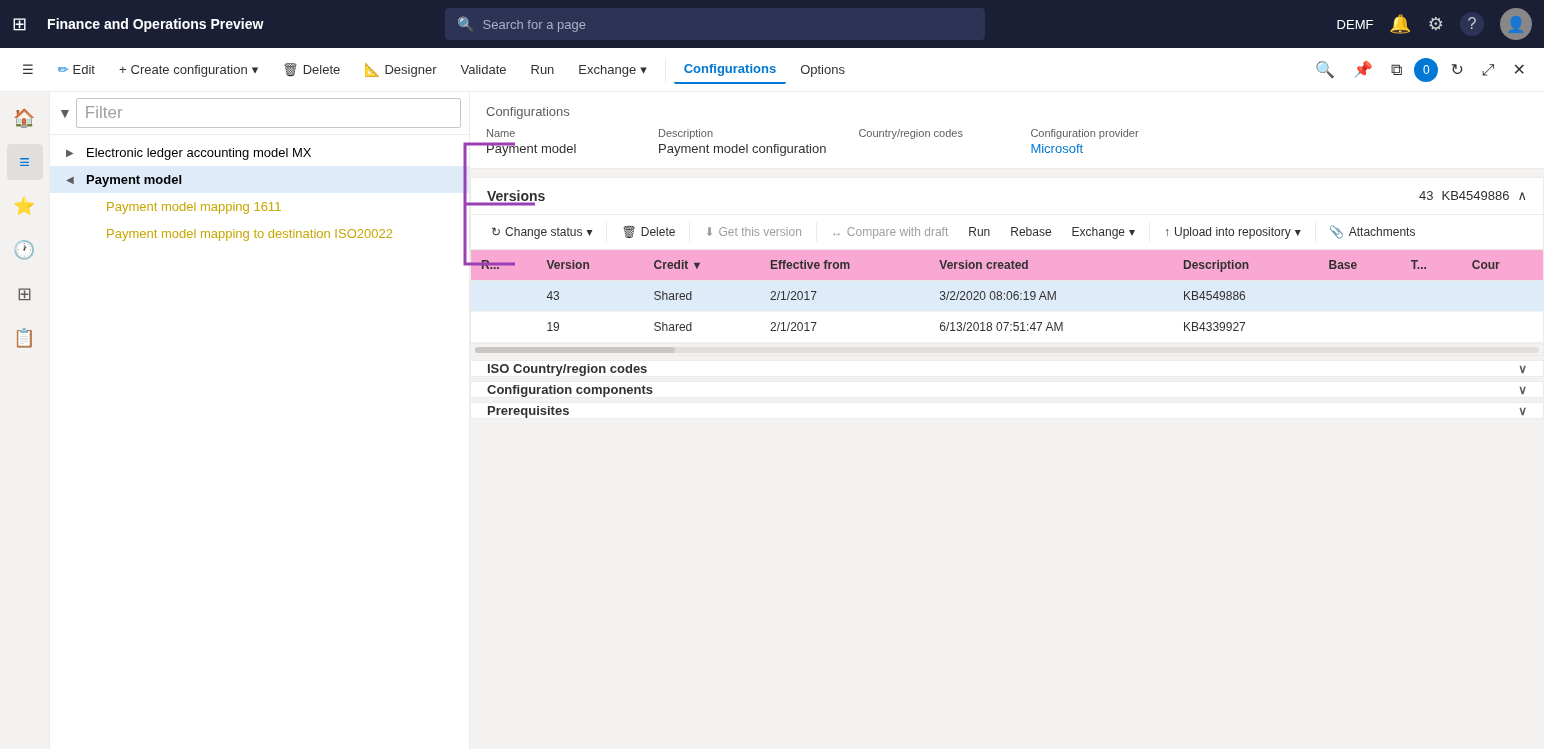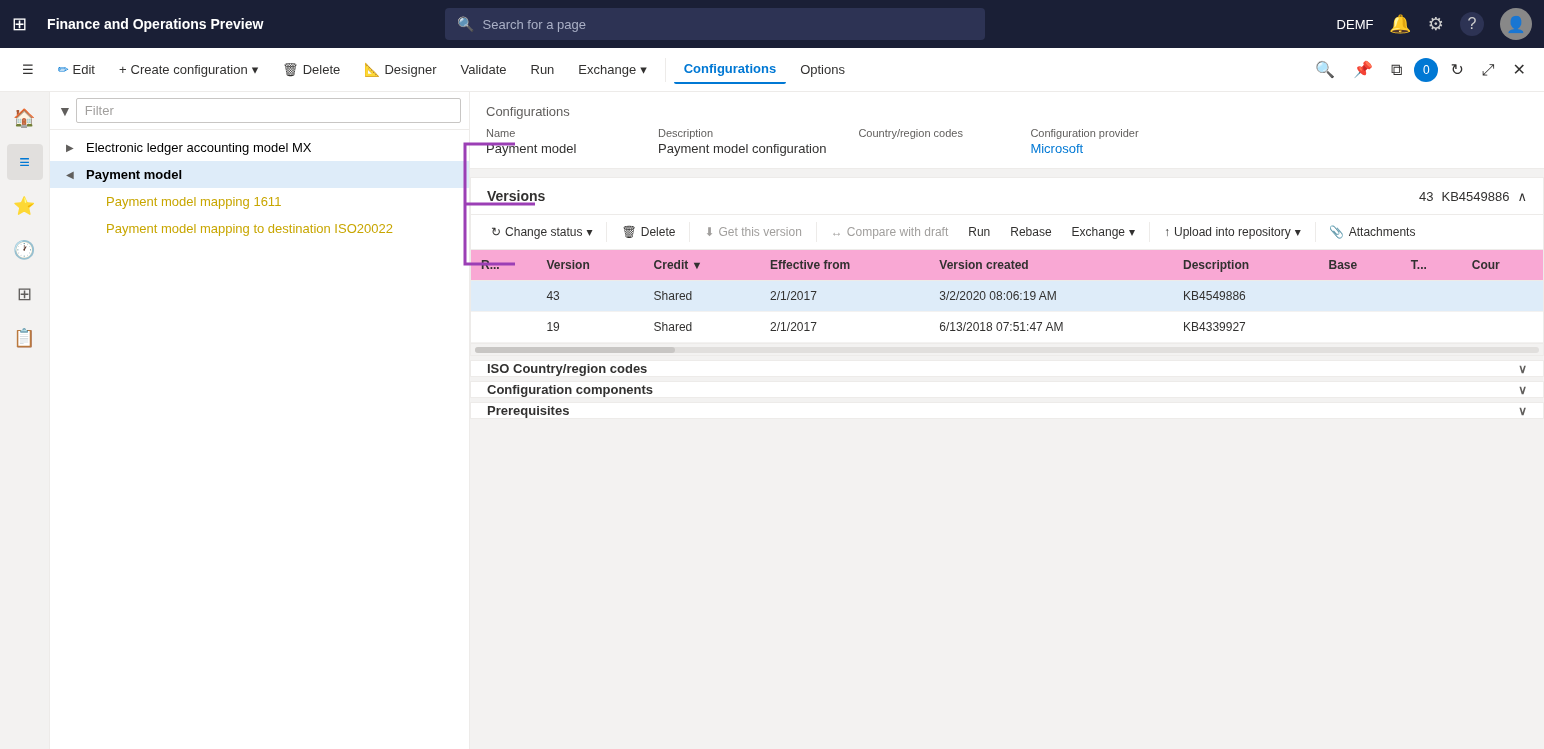--- a/index.html
+++ b/index.html
@@ -103,21 +103,21 @@
       padding: 6px 8px;
       border-bottom: 1px solid #edebe9;
       gap: 4px;
     }
     .filter-icon { color: #605e5c; font-size: 14px; cursor: pointer; }
     .filter-input {
       flex: 1;
       border: 1px solid #c8c6c4;
       border-radius: 2px;
       padding: 4px 8px;
-      font-size: 13px;
+      font-size: 17px;
       color: #323130;
     }
     .filter-input::placeholder { color: #a19f9d; }
     .tree-content { flex: 1; overflow-y: auto; padding: 4px 0; }
     .tree-item {
       display: flex;
       align-items: center;
       padding: 6px 8px;
       cursor: pointer;
       gap: 4px;
@@ -156,21 +156,21 @@
     .config-field .field-value.link { color: #0078d4; cursor: pointer; }
 
     
     .versions-section {
       background: #fff;
       margin: 8px 0 0 0;
       border: 1px solid #edebe9;
     }
     .versions-header {
       display: flex;
-      align-items: flex-end;
+      align-items: flex-start;
       justify-content: space-between;
       padding: 10px 16px;
       border-bottom: 1px solid #edebe9;
     }
     .versions-title { font-size: 14px; font-weight: 600; color: #323130; }
     .versions-badge { display: flex; align-items: center; gap: 8px; font-size: 13px; color: #323130; }
 
     .versions-toolbar {
       display: flex;
       align-items: center;

